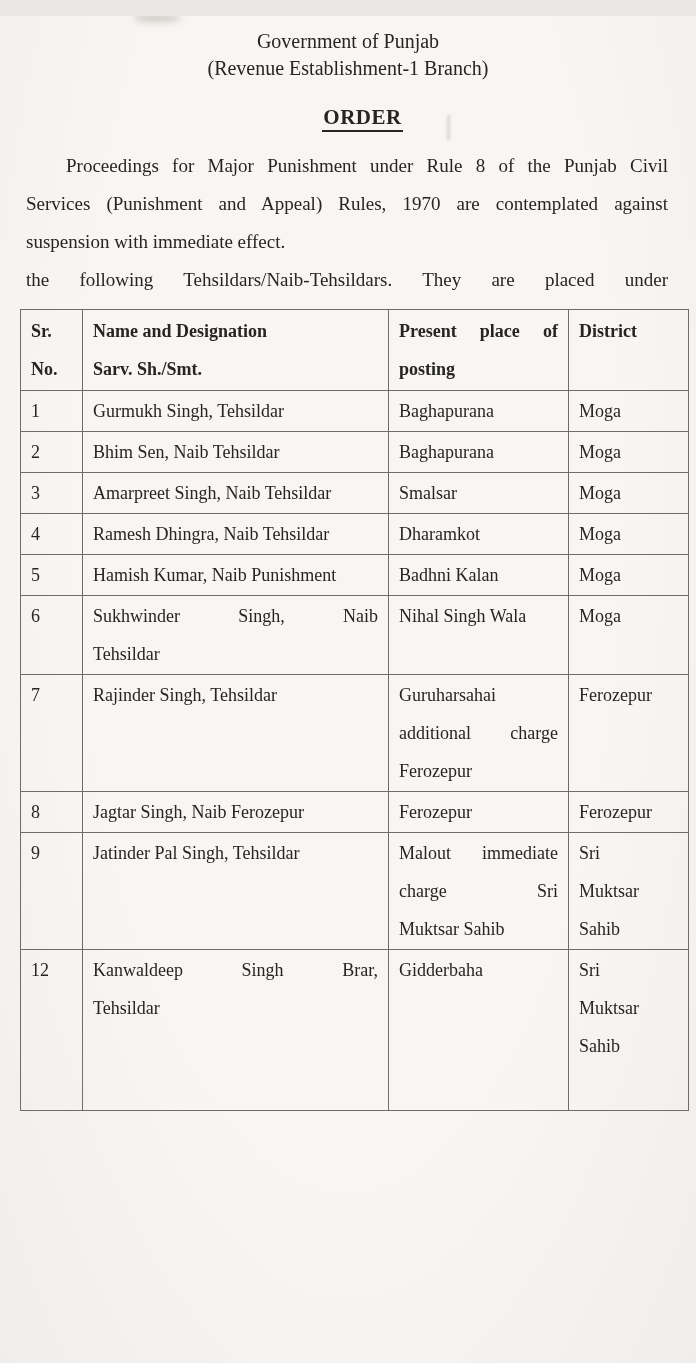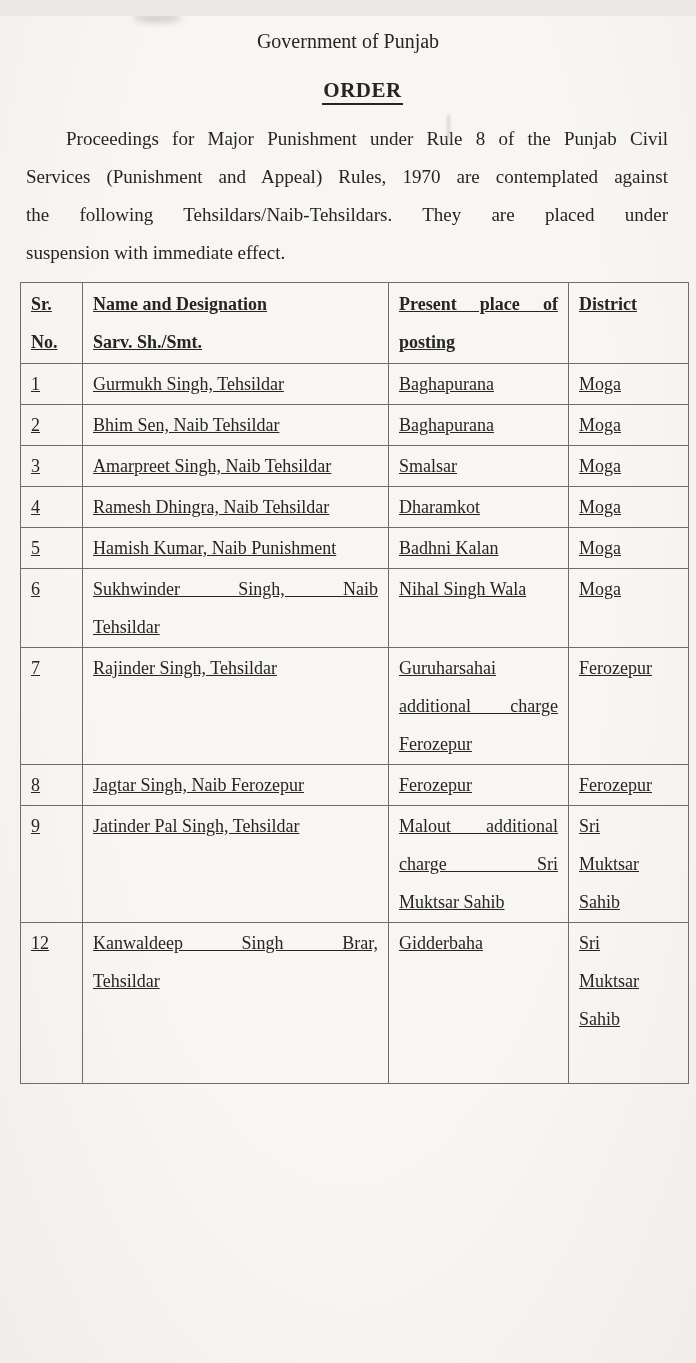--- a/index.html
+++ b/index.html
@@ -74,51 +74,51 @@
   }
   .order-table th, .order-table td {
     border: 1px solid var(--border);
     vertical-align: top;
     text-align: left;
     font-size: 18px;
     line-height: 38px;
     padding: 1px 10px;
     overflow: hidden;
     word-spacing: normal;
-    text-decoration: underline;
   }
   .order-table th { font-weight: bold; padding: 2px 10px; }
   .order-table td { font-weight: normal; }
   .col-sr { width: 62px; }
   .col-name { width: 306px; }
   .col-posting { width: 180px; }
   .col-district { width: 120px; }
   tr.tall-row td { height: 158px; }
 </style>
 </head>
 <body>
 
 <div class="page">
 
   <div class="smudge-top"></div>
   <div class="smudge-order"></div>
 
   <div class="doc-header">
     <div>Government of Punjab</div>
+    <div>(Revenue Establishment-1 Branch)</div>
   </div>
 
   <div class="order-title">
     <span>ORDER</span>
   </div>
 
   <div class="order-para">
       <div class="pline jline">Proceedings for Major Punishment under Rule 8 of the Punjab Civil</div>
       <div class="pline jline">Services (Punishment and Appeal) Rules, 1970 are contemplated against</div>
+      <div class="pline">suspension with immediate effect.</div>
       <div class="pline jline">the following Tehsildars/Naib-Tehsildars. They are placed under</div>
-      <div class="pline">suspension with immediate effect.</div>
     </div>
 
   <table class="order-table">
     <colgroup>
       <col class="col-sr">
         <col class="col-name">
         <col class="col-posting">
         <col class="col-district">
     </colgroup>
     <thead>
@@ -239,21 +239,21 @@
         <td>
             <div class="pline">Ferozepur</div>
           </td>
       </tr>
       <tr>
         <td>9</td>
         <td>
             <div class="pline">Jatinder Pal Singh, Tehsildar</div>
           </td>
         <td>
-            <div class="pline jline">Malout additional</div>
+            <div class="pline jline">Malout immediate</div>
             <div class="pline jline">charge Sri</div>
             <div class="pline">Muktsar Sahib</div>
           </td>
         <td>
             <div class="pline jline">Sri</div>
             <div class="pline jline">Muktsar</div>
             <div class="pline">Sahib</div>
           </td>
       </tr>
       <tr class="tall-row">

